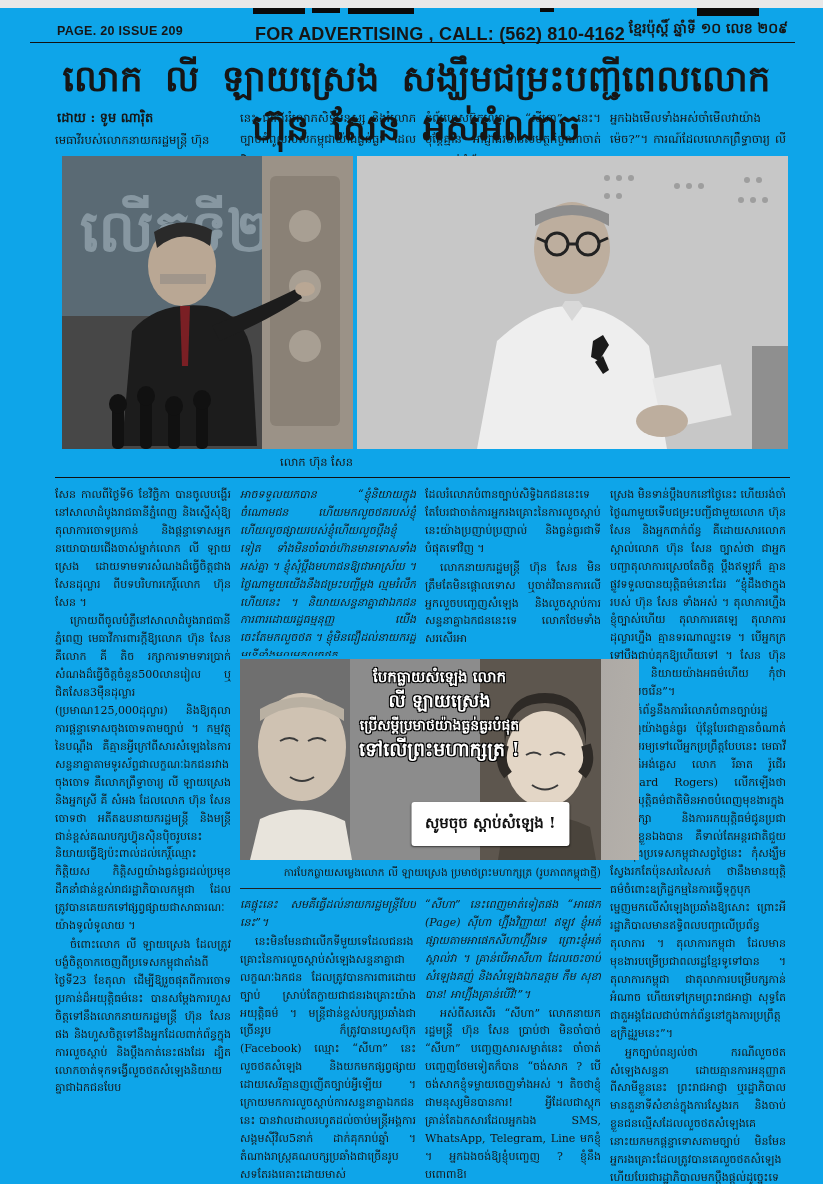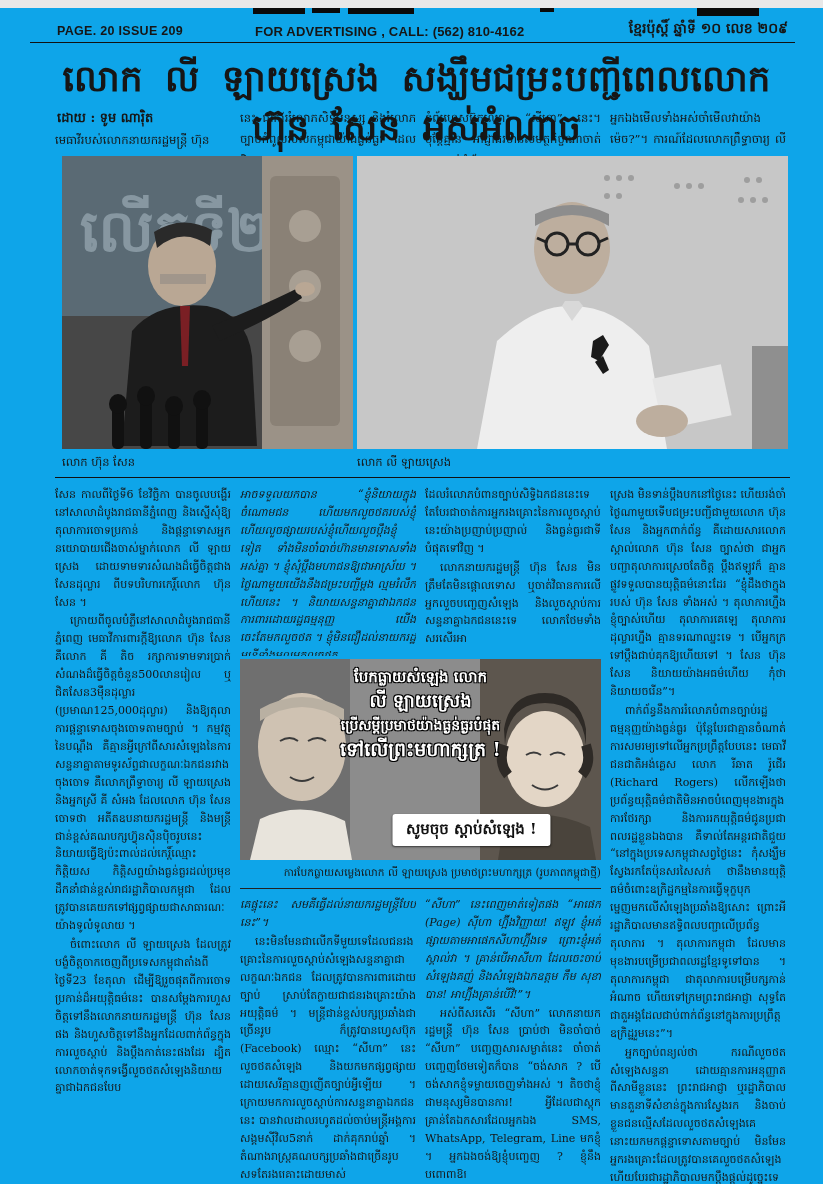--- a/index.html
+++ b/index.html
@@ -3,62 +3,62 @@
 <meta charset="utf-8">
 <style>
   html,body{margin:0;padding:0;background:#e8e8e8;}
   #page{position:relative;width:823px;height:1184px;background:#0ea5e9;margin:8px auto;
         font-family:"DejaVu Serif", serif;color:#161616;overflow:hidden;}
   .artifact{position:absolute;background:#0a0a0a;}
   
   #hdr-left{position:absolute;left:57px;top:16px;font-family:"Liberation Sans",sans-serif;
             font-weight:bold;font-size:12.5px;letter-spacing:.3px;}
   #hdr-center{position:absolute;left:255px;top:16px;font-family:"Liberation Sans",sans-serif;
-              font-weight:bold;font-size:13px;letter-spacing:.2px;}
+              font-weight:bold;font-size:18px;letter-spacing:.2px;}
   #hdr-right{position:absolute;right:35px;top:11px;font-weight:bold;font-size:14px;}
   #hdr-rule{position:absolute;left:30px;right:28px;top:34px;border-top:1.6px solid #111;}
   
   #headline{position:absolute;left:40px;right:30px;top:46px;text-align:center;
             font-weight:bold;font-size:36px;line-height:1.35;word-spacing:10px;}
   
   #byline{position:absolute;left:57px;top:101px;font-weight:bold;font-size:13px;}
   .introcol{position:absolute;top:100px;width:176px;font-size:11.6px;line-height:1.85;
             text-align:justify;height:48px;overflow:hidden;}
   #intro1{left:55px;top:122px;height:26px;}
   
   .photo{position:absolute;top:148px;height:293px;overflow:hidden;background:#888;}
   #photoL{left:62px;width:291px;}
   #photoR{left:357px;width:431px;}
-  .caption{position:absolute;top:447px;font-size:11.5px;text-align:left;}
+  .caption{position:absolute;top:447px;font-size:11.5px;text-align:right;}
   #capL{left:62px;width:291px;}
   #capR{left:357px;width:431px;}
   #cap-rule{position:absolute;left:55px;right:33px;top:469px;border-top:1.6px solid #111;}
   
   .bcol{position:absolute;width:176px;font-size:11px;line-height:1.63;text-align:justify;
         overflow:hidden;}
   .bcol p{margin:0 0 1px 0;}
   .bcol p.ind{text-indent:15px;}
   .bcol p.ital{font-style:italic;}
   #col1{left:55px;top:478px;height:660px;}
   #col2a{left:240px;top:478px;height:170px;}
   #col2b{left:240px;top:888px;height:282px;}
   #col3a{left:425px;top:478px;height:170px;}
   #col3b{left:425px;top:888px;height:282px;}
   #col4{left:610px;top:478px;height:700px;}
   
-  #inset{position:absolute;left:240px;top:651px;width:361px;height:201px;overflow:hidden;
+  #inset{position:absolute;left:240px;top:651px;width:399px;height:201px;overflow:hidden;
          background:linear-gradient(100deg,#6d6d6d 0%,#9a9a9a 45%,#b5b0aa 100%);}
   #inset-overlay{position:absolute;left:0;right:0;top:8px;text-align:center;color:#fff;
       font-weight:bold;text-shadow:-1px -1px 0 #000,1px -1px 0 #000,-1px 1px 0 #000,1px 1px 0 #000;}
   #inset-overlay .l1{font-size:15px;}
   #inset-overlay .l2{font-size:18px;}
   #inset-overlay .l3{font-size:14px;}
   #inset-overlay .l4{font-size:19px;}
   #inset-button{position:absolute;left:50%;transform:translateX(-18%);bottom:14px;background:#fff;
-      color:#111;font-weight:bold;font-size:15px;padding:5px 14px;border-radius:3px;
+      color:#111;font-weight:bold;font-size:15px;padding:11px 14px;border-radius:3px;
       box-shadow:0 1px 2px rgba(0,0,0,.6);white-space:nowrap;}
   #inset-cap{position:absolute;left:240px;top:858px;width:361px;text-align:right;font-size:10.6px;}
   #inset-rule{position:absolute;left:240px;top:880px;width:361px;border-top:1.2px solid #222;}
   svg{display:block;}
 </style>
 </head>
 <body>
 
 <div id="page">
 
@@ -148,21 +148,20 @@
       <path d="M236 185 l10 -6 6 10 -10 16 -8 -4 Z" fill="#1a1a1a"></path>
       <path d="M246 200 l6 14 -6 4 -8 -12 Z" fill="#1a1a1a"></path>
 
       <rect x="300" y="215" width="70" height="52" fill="#e6e6e6" transform="rotate(-12 335 241)"></rect>
       <ellipse cx="305" cy="265" rx="26" ry="16" fill="#bdae9e"></ellipse>
       <rect x="395" y="190" width="36" height="103" fill="#8f8f8f"></rect>
     </svg>
   </div>
 
   <div id="capL" class="caption">លោក ហ៊ុន សែន</div>
-  <div id="capR" class="caption">លោក លី ឡាយស្រេង</div>
   <div id="cap-rule"></div>
 
   <div id="col1" class="bcol">
       <p>សែន កាលពីថ្ងៃទី6 ខែវិច្ឆិកា បានចូលបង្ហើរនៅសាលាដំបូងរាជធានីភ្នំពេញ និងស្នើសុំឱ្យតុលាការចោទប្រកាន់ និងផ្តន្ទាទោសអ្នកនយោបាយជើងចាស់ម្នាក់លោក លី ឡាយស្រេង ដោយទាមទារសំណងដ៏ធ្វើចិត្តជាងសែនដុល្លារ ពីបទបរិហារកេរ្តិ៍លោក ហ៊ុន សែន ។</p>
       <p class="ind">ក្រោយពីចូលបំភ្លឺនៅសាលាដំបូងរាជធានីភ្នំពេញ មេធាវីការពារក្ដីឱ្យលោក ហ៊ុន សែន គឺលោក គី តិច រក្សាការទាមទារប្រាក់សំណងដ៏ធ្វើចិត្តចំនួន500លានរៀល ឬជិតសែន3ម៉ឺនដុល្លារ (ប្រមាណ125,000ដុល្លារ) និងឱ្យតុលាការផ្តន្ទាទោសចុងចោទតាមច្បាប់ ។ កម្មវត្ថុនៃបណ្ដឹង គឺគ្មានអ្វីក្រៅពីសារសំឡេងនៃការសន្ទនាគ្នាតាមទូរស័ព្ទជាលក្ខណៈឯកជនរវាងចុងចោទ គឺលោកព្រឹទ្ធាចារ្យ លី ឡាយស្រេង និងអ្នកស្រី គី សំអង ដែលលោក ហ៊ុន សែន ចោទថា អតីតឧបនាយករដ្ឋមន្ត្រី និងមន្ត្រីជាន់ខ្ពស់គណបក្សហ៊្វុនស៊ិនប៉ិចរូបនេះ និយាយធ្វើឱ្យប៉ះពាល់ដល់កេរ្តិ៍ឈ្មោះ កិត្តិយស កិត្តិសព្ទយ៉ាងធ្ងន់ធ្ងរដល់ប្រមុខដឹកនាំជាន់ខ្ពស់រាជរដ្ឋាភិបាលកម្ពុជា ដែលត្រូវបានគេយកទៅផ្សព្វផ្សាយជាសាធារណៈយ៉ាងទូលំទូលាយ ។</p>
       <p class="ind">ចំពោះលោក លី ឡាយស្រេង ដែលត្រូវបង្ខំចិត្តចាកចេញពីប្រទេសកម្ពុជាតាំងពីថ្ងៃទី23 ខែតុលា ដើម្បីឱ្យរួចផុតពីការចោទប្រកាន់ដ៏អយុត្តិធម៌នេះ បានសម្ដែងការហួសចិត្តទៅនឹងលោកនាយករដ្ឋមន្ត្រី ហ៊ុន សែន ផង និងហួសចិត្តទៅនឹងអ្នកដែលពាក់ព័ន្ធក្នុងការលួចស្តាប់ និងប្ដឹងកាត់នេះផងដែរ ដ្បិតលោកចាត់ទុកទង្វើលួចថតសំឡេងនិយាយគ្នាជាឯកជនបែប</p>
     </div>
   <div id="col2a" class="bcol">
       <p class="ital">អាចទទួលយកបាន “ខ្ញុំនិយាយក្នុងចំណោមជន ហើយមកលួចថតរបស់ខ្ញុំហើយលួចផ្សាយរបស់ខ្ញុំហើយលួចប្ដឹងខ្ញុំទៀត ទាំងមិនចាំបាច់ហ៊ានមានទោសទាំងអស់គ្នា ។ ខ្ញុំសុំប្ដឹងមហាជនឱ្យជាអាស្រ័យ ។ ថ្ងៃណាមួយយើងនឹងជម្រះបញ្ជីម្ដង ល្មមរំលឹកហើយនេះ ។ និយាយសន្ទនាគ្នាជាឯកជនការពារដោយរដ្ឋធម្មនុញ្ញ យើងចេះតែមកលួចថត ។ ខ្ញុំមិនជឿដល់នាយករដ្ឋមន្ត្រីទាំងមូលមកលួចថត</p>
     </div>

